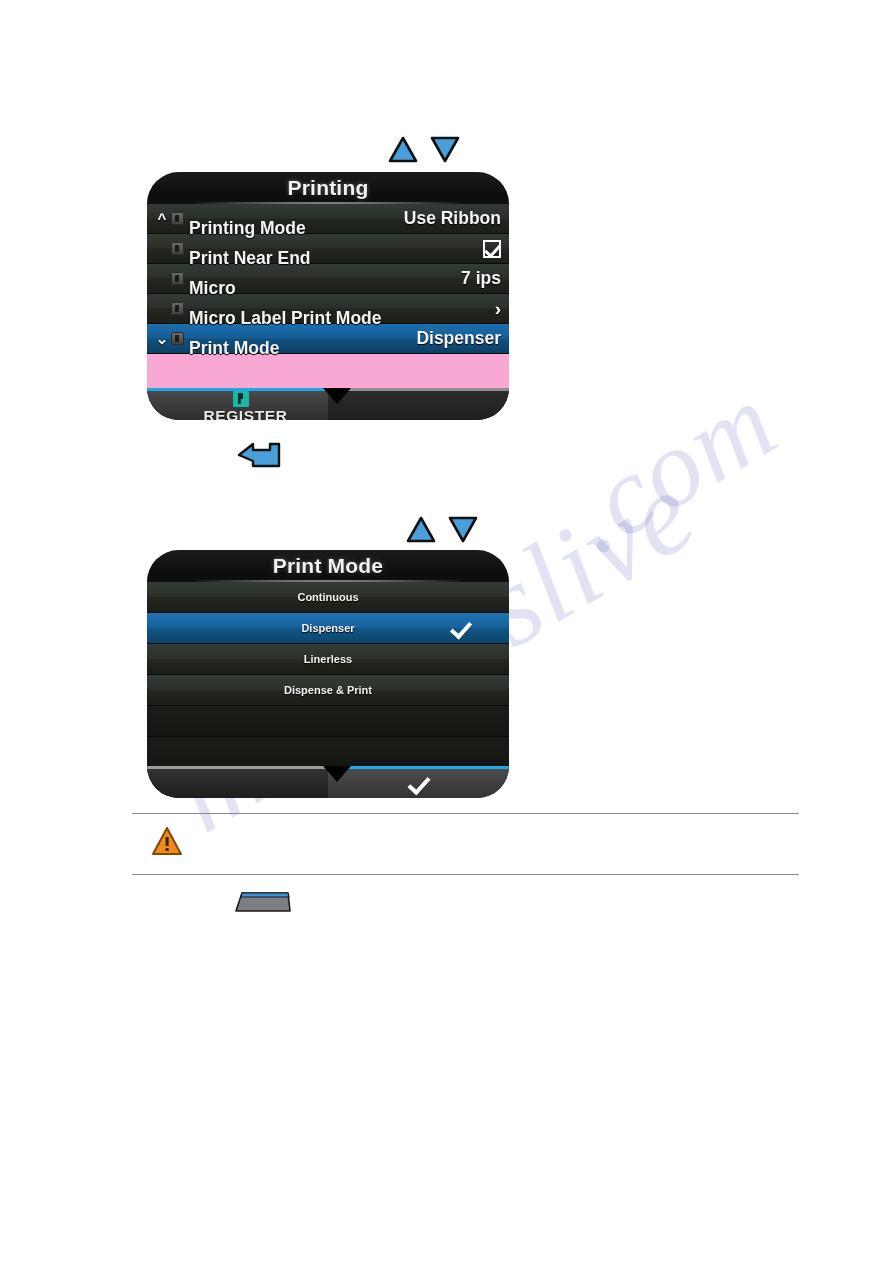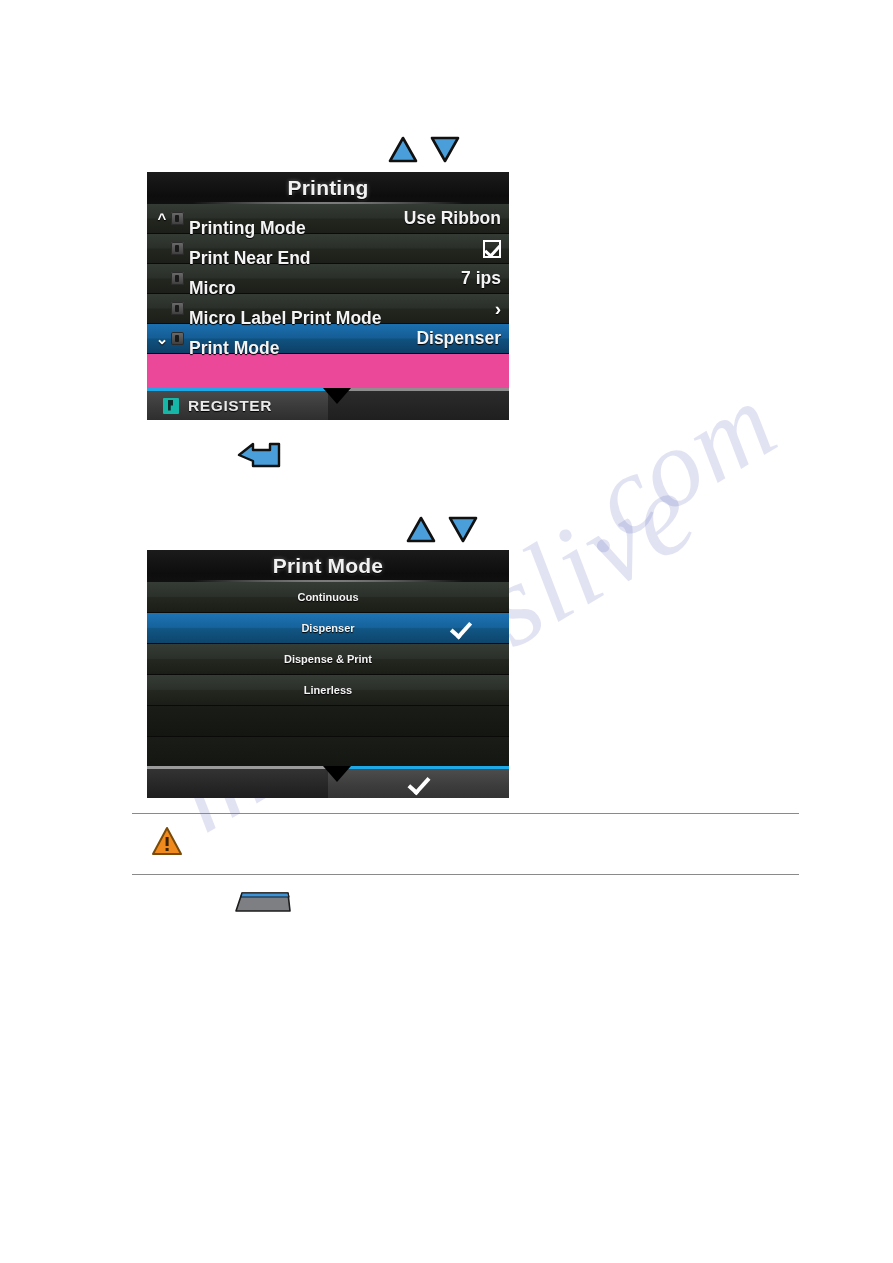--- a/index.html
+++ b/index.html
@@ -48,23 +48,24 @@
   .kp-2 { left: 406px; top: 516px; }
 
   .tri { display: block; }
 
   
   .enter-key { position: absolute; left: 237px; top: 440px; }
 
   
   .lcd {
     position: absolute;
-    background: #ec4899;
+    background: #f9a8d4;
     box-sizing: border-box;
     overflow: hidden;
+    border-radius: 32px;
   }
   #panel-printing { left: 147px; top: 172px; width: 362px; height: 248px; }
   #panel-printmode { left: 147px; top: 550px; width: 362px; height: 248px; }
 
   .lcd-title {
     height: 32px;
     background: linear-gradient(to bottom, #1b1b1b 0%, #0d0d0d 75%, #101010 100%);
     color: #f2f2f2;
     font-size: 21px;
     font-weight: bold;
@@ -166,20 +167,21 @@
     font-size: 15.5px;
     font-weight: bold;
     letter-spacing: .6px;
     text-shadow: 0 1px 1px #000;
   }
   .tab-left {
     width: 181px;
     background: linear-gradient(to bottom, #4a4a4a 0%, #3a3a3a 55%, #2e2e2e 100%);
     padding-left: 16px;
     border-top: 3px solid #1fa8e8;
+    flex-direction: column;
   }
   .tab-right {
     flex: 1 1 auto;
     background: linear-gradient(to bottom, #3a3a3a 0%, #2f2f2f 55%, #252525 100%);
     border-top: 3px solid #9b9b9b;
     justify-content: center;
   }
   .tab.muted { background: linear-gradient(to bottom, #2b2b2b, #1f1f1f); border-top-color: #8f8f8f; }
   .tab.active-right { background: linear-gradient(to bottom, #4d4d4d 0%, #3d3d3d 55%, #333 100%); border-top-color: #1fa8e8; }
   .tab.dim-left { background: linear-gradient(to bottom, #333 0%, #272727 55%, #1e1e1e 100%); border-top-color: #9b9b9b; }
@@ -366,25 +368,25 @@
   <div class="opt-row">
     <span>Continuous</span>
   </div>
 
   <div class="opt-row selected">
     <span>Dispenser</span>
     <span class="opt-check"></span>
   </div>
 
   <div class="opt-row">
+    <span>Linerless</span>
+  </div>
+
+  <div class="opt-row">
     <span>Dispense &amp; Print</span>
-  </div>
-
-  <div class="opt-row">
-    <span>Linerless</span>
   </div>
 
   <div class="opt-row blank">
     <span></span>
   </div>
 
   <div class="opt-row blank">
     <span></span>
   </div>
 

